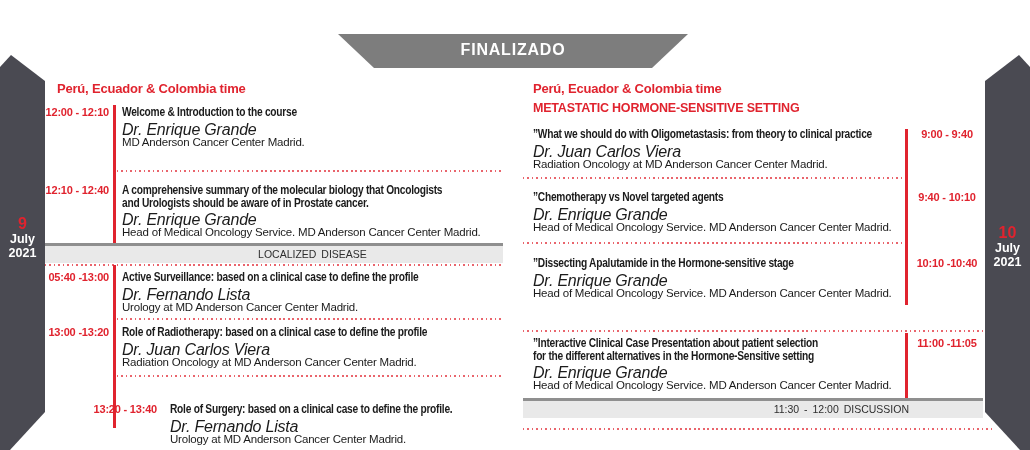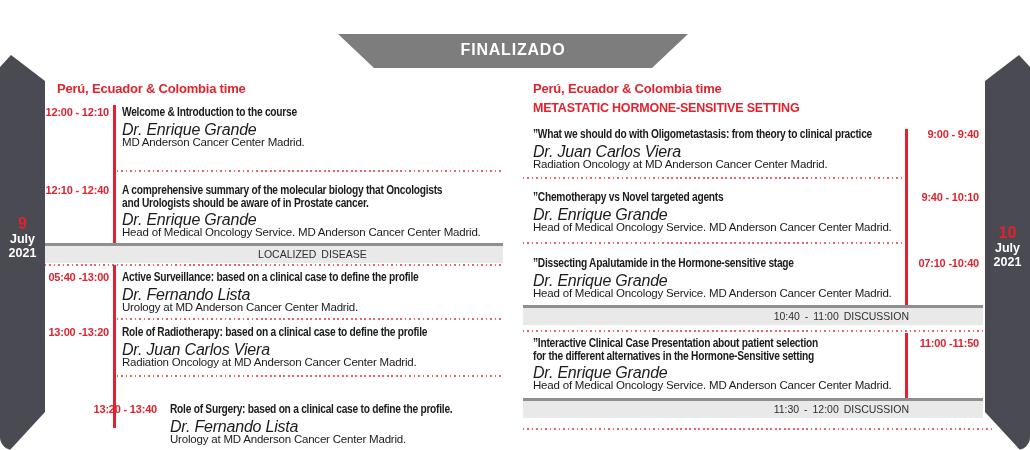--- a/index.html
+++ b/index.html
@@ -7,39 +7,39 @@
     --panel:#4a4a52;
     --banner-gray:#7d7d7d;
     --section-bg:#e9e9e9;
     --section-border:#8f8f8f;
     --ink:#1b1b1b;
   }
   *{margin:0;padding:0;box-sizing:border-box;}
   html,body{background:#fff;}
   .stage{
     position:relative;width:1030px;height:450px;background:#ffffff;
-    font-family:"Liberation Sans", sans-serif;overflow:hidden;border-radius:13px;
+    font-family:"Liberation Sans", sans-serif;overflow:hidden;
   }
   svg.bg{position:absolute;left:0;top:0;width:1030px;height:450px;}
   .finalizado{
     position:absolute;left:338px;top:41px;width:350px;text-align:center;
     color:#fff;font-weight:bold;font-size:16px;letter-spacing:.8px;
   }
   .tz-header{
     position:absolute;color:var(--red);font-weight:bold;font-size:13px;letter-spacing:-0.2px;text-align:center;
   }
   .section-header{
     position:absolute;color:var(--red);font-weight:bold;font-size:12.5px;letter-spacing:-0.2px;
   }
   .session{position:absolute;left:0;right:0;}
   .time{
     position:absolute;top:0;color:var(--red);font-weight:bold;font-size:11px;letter-spacing:-0.2px;
   }
   .time-l{left:45px;width:64px;text-align:right;}
-  .time-r{left:915px;width:64px;text-align:right;}
+  .time-r{left:915px;width:64px;text-align:center;}
   .content-l{margin-left:122px;width:392px;}
   .content-r{margin-left:533px;width:372px;}
   .s-title{
     font-weight:bold;font-size:12px;color:var(--ink);letter-spacing:-0.3px;
     line-height:12.5px;transform:scaleX(0.85);transform-origin:0 0;
   }
   .s-title .line{display:block;white-space:nowrap;}
   .speaker{font-style:italic;font-size:16px;line-height:12px;letter-spacing:-0.2px;color:var(--ink);margin-top:5px;}
   .aff{font-size:11.5px;line-height:12px;letter-spacing:-0.2px;color:var(--ink);}
   .red-bar{position:absolute;width:3px;background:var(--red);}
@@ -96,21 +96,20 @@
   <div class="dotted" style="left:45px;top:264px;width:458px;"></div>
   <div class="dotted" style="left:117px;top:318px;width:386px;"></div>
   <div class="dotted" style="left:117px;top:375px;width:386px;"></div>
 
   <div class="dotted" style="left:523px;top:177px;width:380px;"></div>
   <div class="dotted" style="left:523px;top:242px;width:380px;"></div>
   <div class="dotted" style="left:523px;top:330px;width:460px;"></div>
   <div class="dotted" style="left:523px;top:428px;width:472px;"></div>
 
   <div class="gray-banner left-align" style="left:45px;top:243px;width:458px;">LOCALIZED DISEASE</div>
-  <div class="gray-banner right-align" style="left:523px;top:305px;width:460px;">10:40 - 11:00  DISCUSSION</div>
   <div class="gray-banner right-align" style="left:523px;top:398px;width:460px;">11:30 - 12:00  DISCUSSION</div>
 
   <div class="session" style="top:106px;">
     <div class="time time-l">12:00 - 12:10</div>
     <div class="content-l">
       <div class="s-title">
         <span class="line">Welcome &amp; Introduction to the course</span>
       </div>
       <div class="speaker">Dr. Enrique Grande</div>
       <div class="aff">MD Anderson Cancer Center Madrid.</div>
@@ -178,32 +177,32 @@
     <div class="content-r">
       <div class="s-title">
         <span class="line">”Chemotherapy vs Novel targeted agents</span>
       </div>
       <div class="speaker">Dr. Enrique Grande</div>
       <div class="aff">Head of Medical Oncology Service. MD Anderson Cancer Center Madrid.</div>
     </div>
   </div>
 
   <div class="session" style="top:257px;">
-    <div class="time time-r">07:10 -10:40</div>
+    <div class="time time-r">10:10 -10:40</div>
     <div class="content-r">
       <div class="s-title">
         <span class="line">”Dissecting Apalutamide in the Hormone-sensitive stage</span>
       </div>
       <div class="speaker">Dr. Enrique Grande</div>
       <div class="aff">Head of Medical Oncology Service. MD Anderson Cancer Center Madrid.</div>
     </div>
   </div>
 
   <div class="session" style="top:337px;">
-    <div class="time time-r">11:00 -11:50</div>
+    <div class="time time-r">11:00 -11:05</div>
     <div class="content-r">
       <div class="s-title">
         <span class="line">”Interactive Clinical Case Presentation about patient selection</span>
         <span class="line">for the different alternatives in the Hormone-Sensitive setting</span>
       </div>
       <div class="speaker">Dr. Enrique Grande</div>
       <div class="aff">Head of Medical Oncology Service. MD Anderson Cancer Center Madrid.</div>
     </div>
   </div>
 

